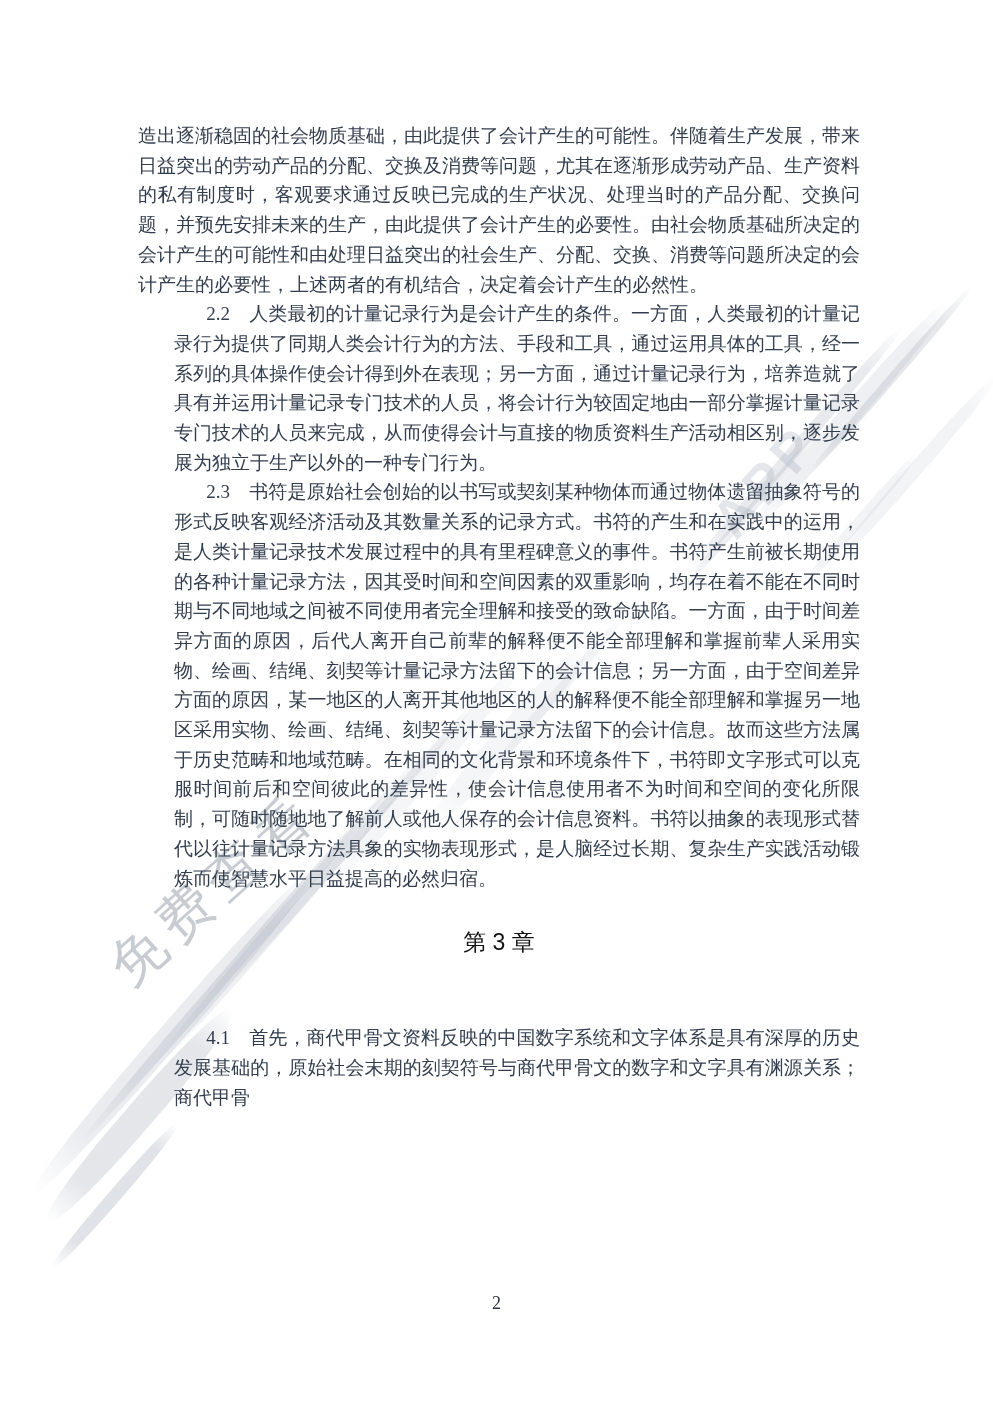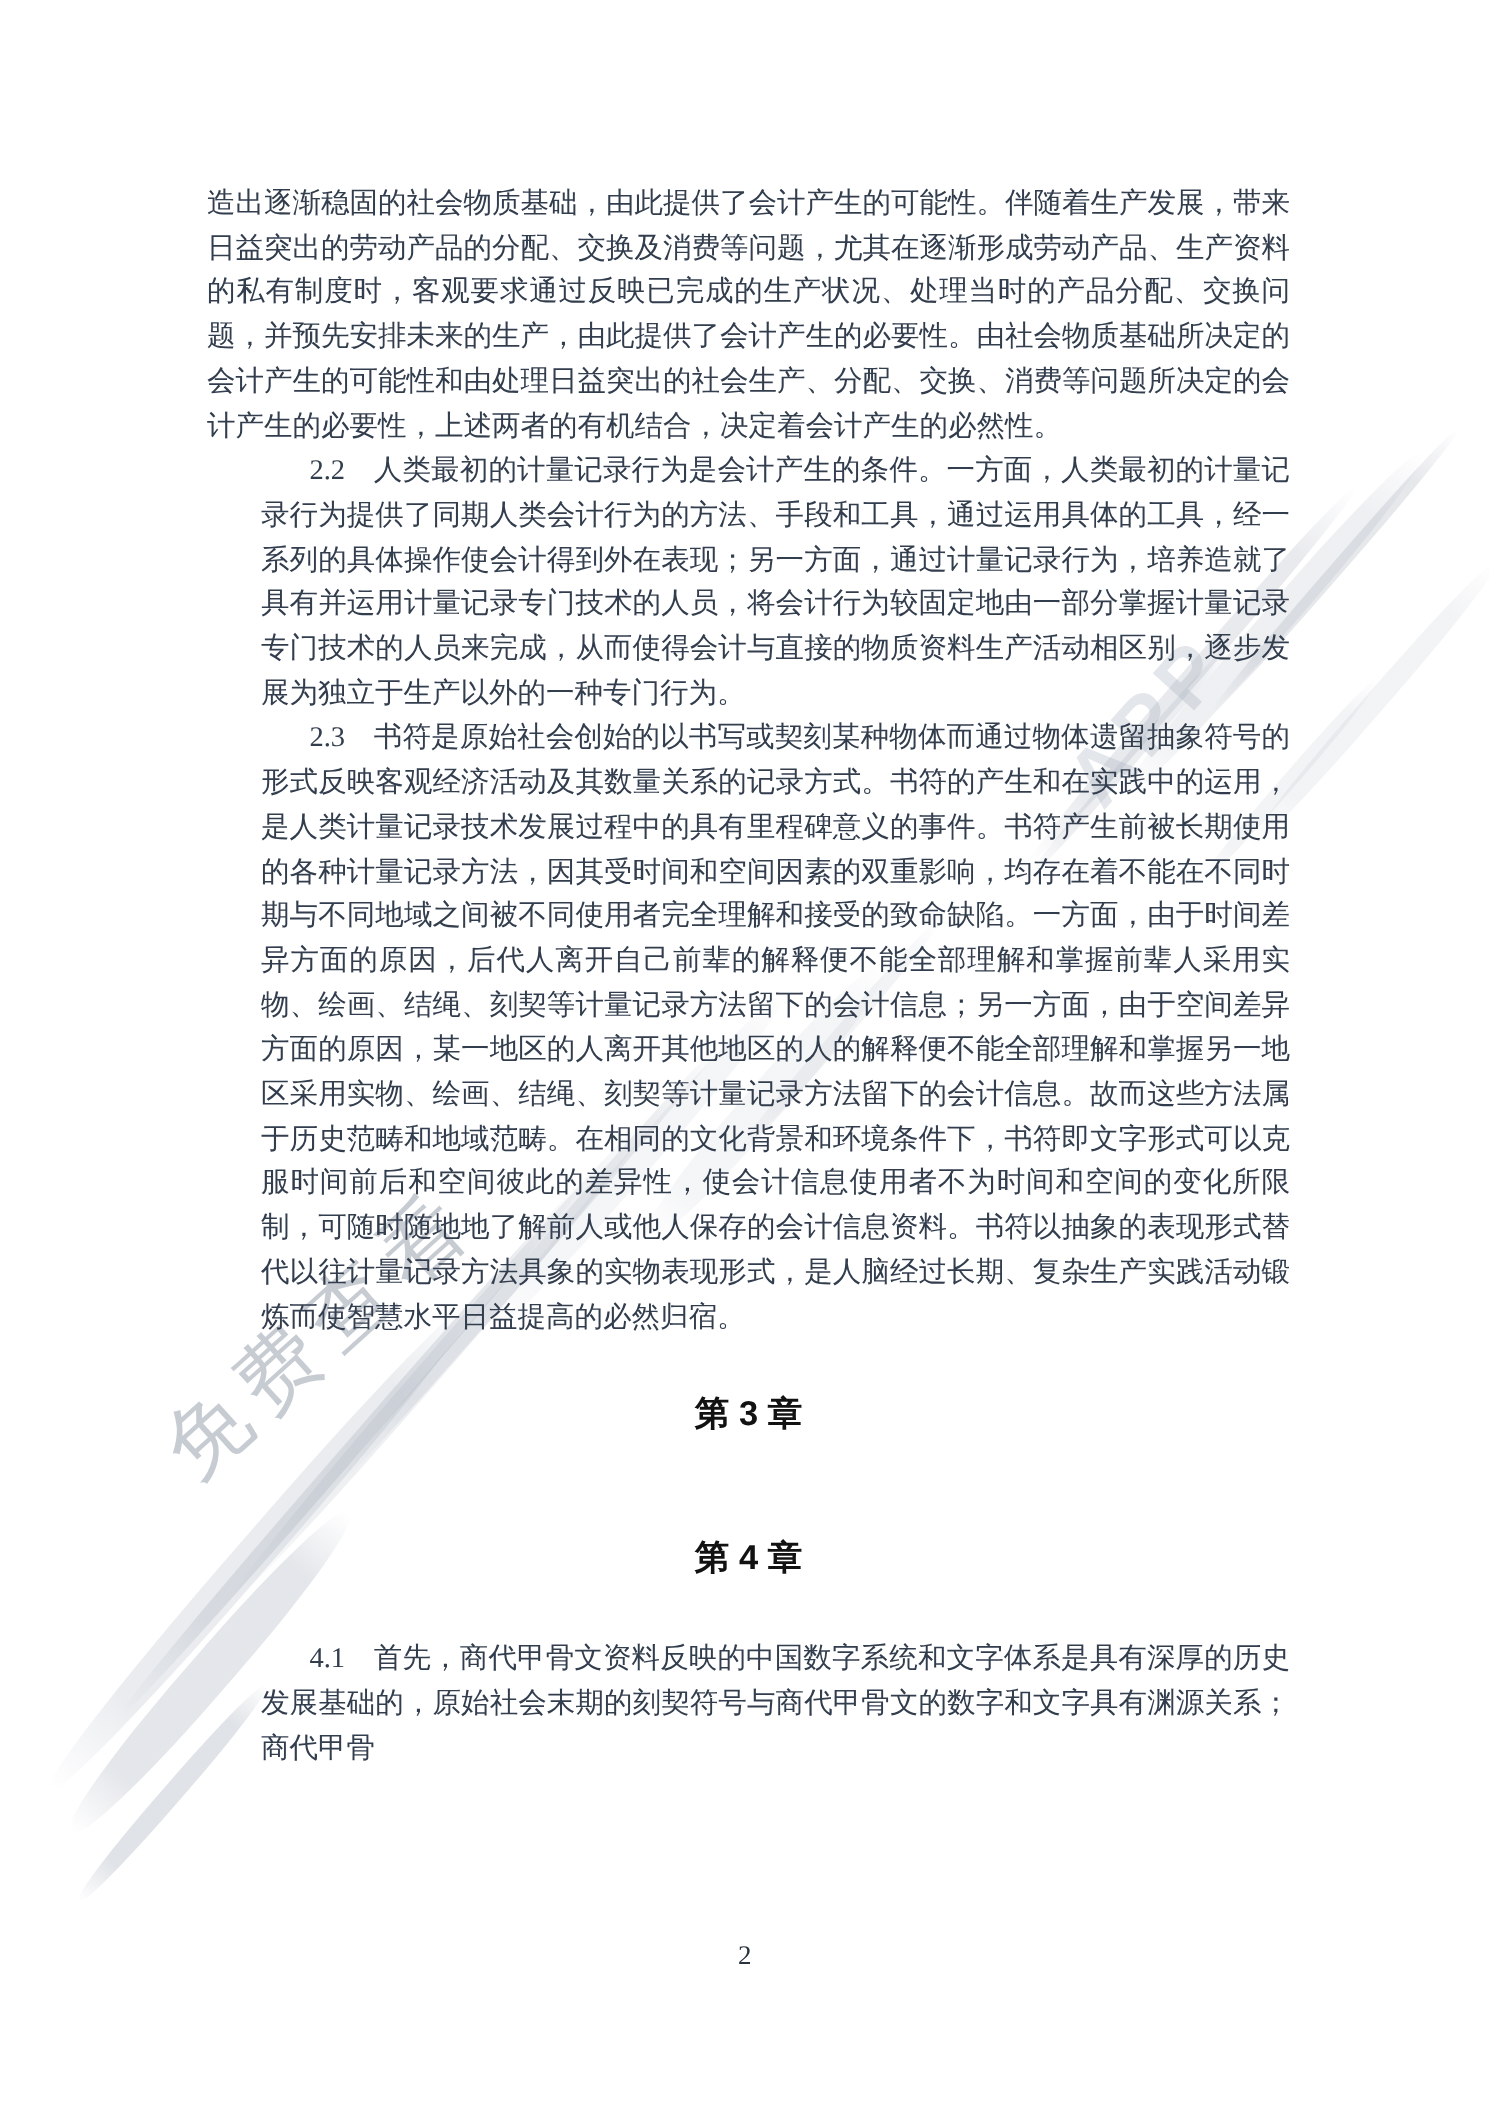--- a/index.html
+++ b/index.html
@@ -32,21 +32,21 @@
   .content{
     position:absolute;left:138px;top:121px;width:722px;
     color:#323d4d;font-size:19px;line-height:29.7px;
     text-align:justify;text-align-last:left;
   }
   .para{margin:0;}
   .para.indent{text-indent:1.7em;margin-left:36px;}
   .chapter{
     text-align:center;text-align-last:center;
     font-family:"Liberation Sans","DejaVu Sans",sans-serif;
-    font-weight:bold;font-size:23px;line-height:30px;color:#121212;
+    font-weight:normal;font-size:23px;line-height:30px;color:#121212;
   }
   .chapter.ch3{margin:34px 0 66px 0;}
   .chapter.ch4{margin:43px 0 38px 0;}
   .page-number{
     position:absolute;left:0;top:1293px;width:993px;
     text-align:center;font-size:18px;color:#2c3340;
     font-family:"Liberation Serif","DejaVu Serif",serif;
   }
 </style>
 </head>
@@ -76,19 +76,18 @@
 
     <div class="wm-cn">免费查看</div>
     <div class="wm-latin">APP</div>
   </div>
 
   <div class="content">
     <p class="para">造出逐渐稳固的社会物质基础，由此提供了会计产生的可能性。伴随着生产发展，带来日益突出的劳动产品的分配、交换及消费等问题，尤其在逐渐形成劳动产品、生产资料的私有制度时，客观要求通过反映已完成的生产状况、处理当时的产品分配、交换问题，并预先安排未来的生产，由此提供了会计产生的必要性。由社会物质基础所决定的会计产生的可能性和由处理日益突出的社会生产、分配、交换、消费等问题所决定的会计产生的必要性，上述两者的有机结合，决定着会计产生的必然性。</p>
     <p class="para indent">2.2　人类最初的计量记录行为是会计产生的条件。一方面，人类最初的计量记录行为提供了同期人类会计行为的方法、手段和工具，通过运用具体的工具，经一系列的具体操作使会计得到外在表现；另一方面，通过计量记录行为，培养造就了具有并运用计量记录专门技术的人员，将会计行为较固定地由一部分掌握计量记录专门技术的人员来完成，从而使得会计与直接的物质资料生产活动相区别，逐步发展为独立于生产以外的一种专门行为。</p>
     <p class="para indent">2.3　书符是原始社会创始的以书写或契刻某种物体而通过物体遗留抽象符号的形式反映客观经济活动及其数量关系的记录方式。书符的产生和在实践中的运用，是人类计量记录技术发展过程中的具有里程碑意义的事件。书符产生前被长期使用的各种计量记录方法，因其受时间和空间因素的双重影响，均存在着不能在不同时期与不同地域之间被不同使用者完全理解和接受的致命缺陷。一方面，由于时间差异方面的原因，后代人离开自己前辈的解释便不能全部理解和掌握前辈人采用实物、绘画、结绳、刻契等计量记录方法留下的会计信息；另一方面，由于空间差异方面的原因，某一地区的人离开其他地区的人的解释便不能全部理解和掌握另一地区采用实物、绘画、结绳、刻契等计量记录方法留下的会计信息。故而这些方法属于历史范畴和地域范畴。在相同的文化背景和环境条件下，书符即文字形式可以克服时间前后和空间彼此的差异性，使会计信息使用者不为时间和空间的变化所限制，可随时随地地了解前人或他人保存的会计信息资料。书符以抽象的表现形式替代以往计量记录方法具象的实物表现形式，是人脑经过长期、复杂生产实践活动锻炼而使智慧水平日益提高的必然归宿。</p>
     <div class="chapter ch3">第 3 章</div>
-    <div class="chapter ch4">第 4 章</div>
     <p class="para indent">4.1　首先，商代甲骨文资料反映的中国数字系统和文字体系是具有深厚的历史发展基础的，原始社会末期的刻契符号与商代甲骨文的数字和文字具有渊源关系；商代甲骨</p>
   </div>
 
   <div class="page-number">2</div>
 
 </div>
 
 </body></html>

